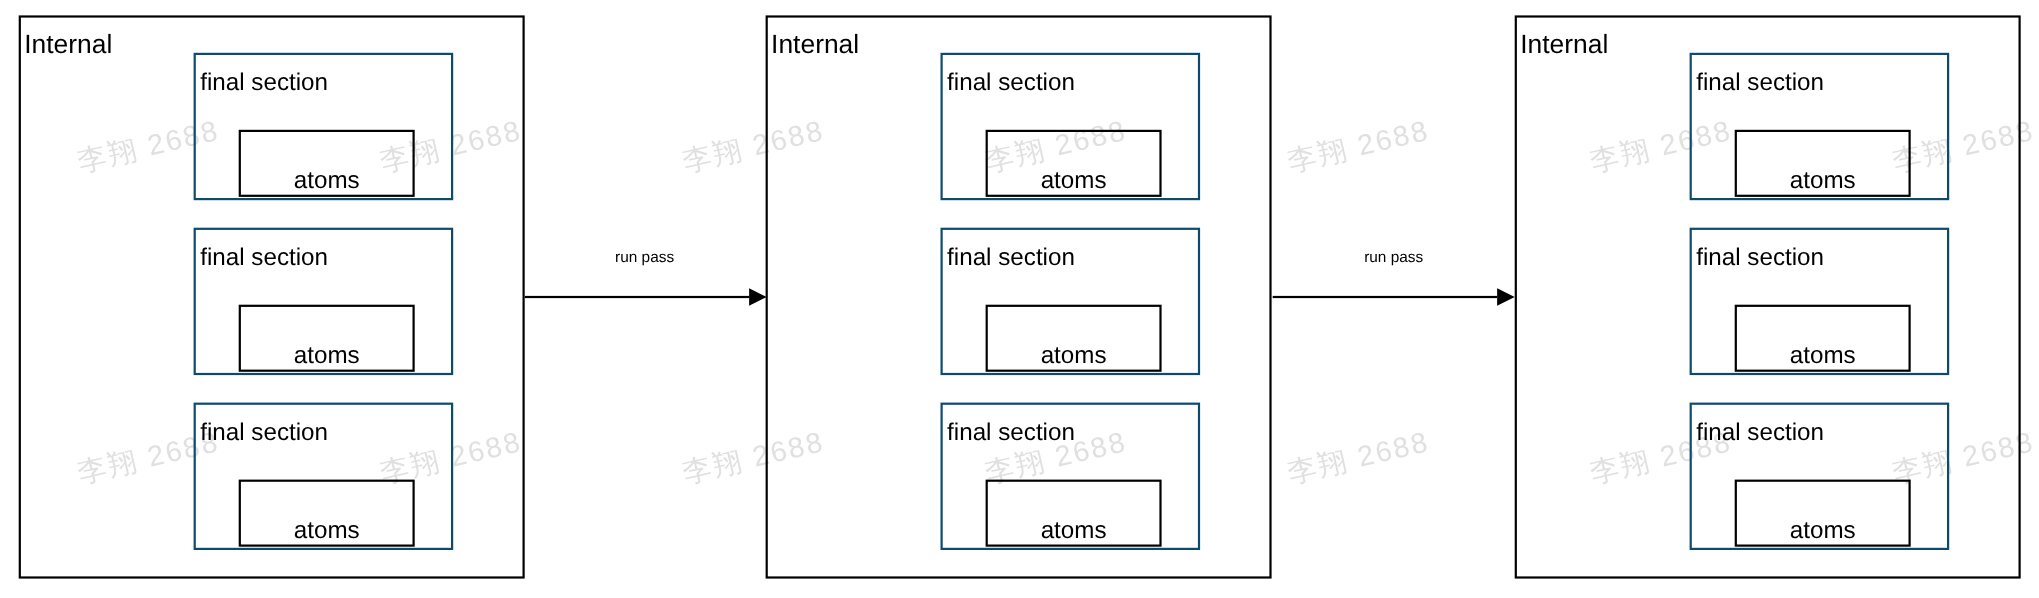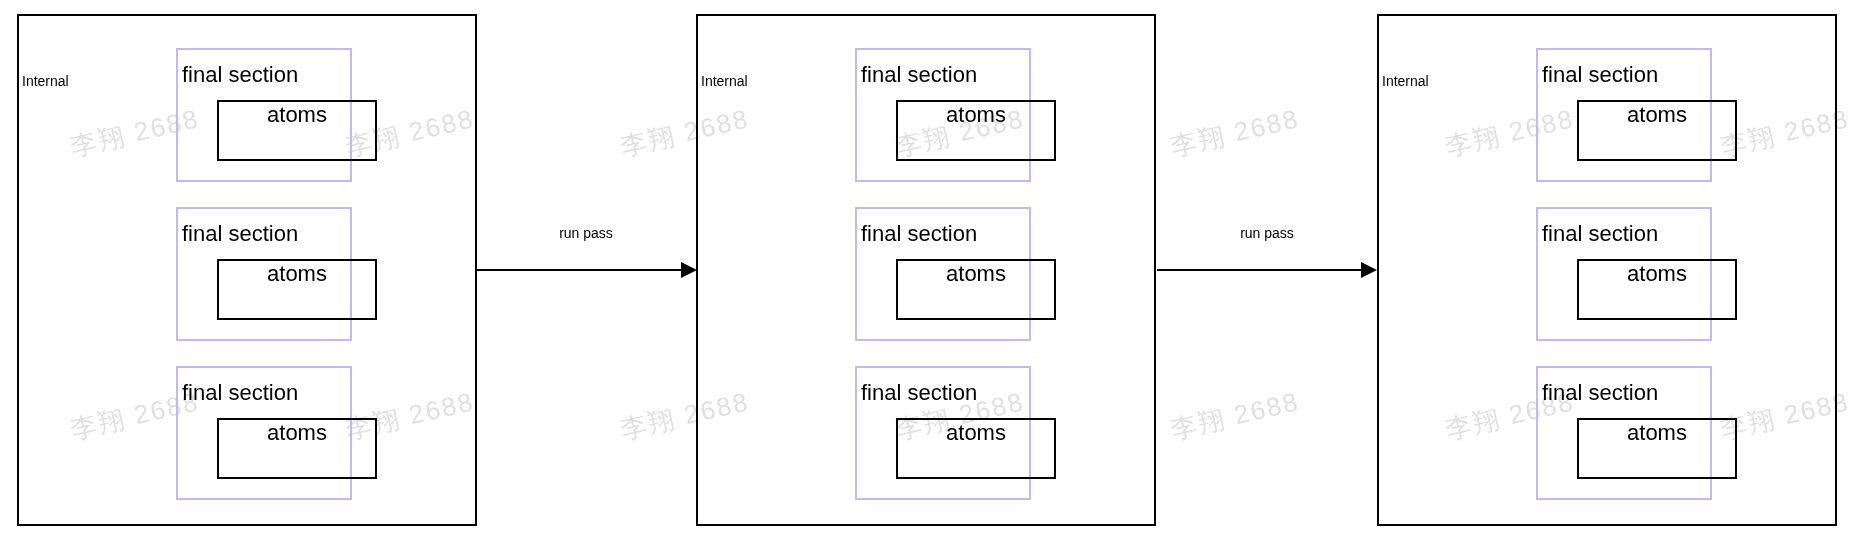--- a/index.html
+++ b/index.html
@@ -39,57 +39,56 @@
     width: 460px;
     height: 512px;
     border: 2px solid #000000;
     box-sizing: border-box;
     background: transparent;
   }
   .ibox-label {
     position: absolute;
     left: 3px;
     top: 12px;
-    font-size: 14px;
-    line-height: 26px;
-    white-space: nowrap;
-    margin-top: 40px;
+    font-size: 24px;
+    line-height: 26px;
+    white-space: nowrap;
   }
 
   .section {
     position: absolute;
     left: 157px;
-    width: 176px;
+    width: 236px;
     height: 134px;
-    border: 2px solid #c4b5fd;
+    border: 2px solid #0c4a6e;
     box-sizing: border-box;
     background: transparent;
   }
   .section.s1 { top: 32px; }
   .section.s2 { top: 191px; }
   .section.s3 { top: 350px; }
   .section-label {
     position: absolute;
     left: 4px;
     top: 12px;
     font-size: 22px;
     line-height: 26px;
     white-space: nowrap;
   }
 
   .atoms-box {
     position: absolute;
     left: 39px;
-    top: 50px;
+    top: 68px;
     width: 160px;
     height: 61px;
     border: 2px solid #000000;
     box-sizing: border-box;
     display: flex;
-    align-items: flex-start;
+    align-items: flex-end;
     justify-content: center;
   }
   .atoms-label {
     font-size: 22px;
     line-height: 26px;
     white-space: nowrap;
   }
 
   .arrow-line {
     position: absolute;

